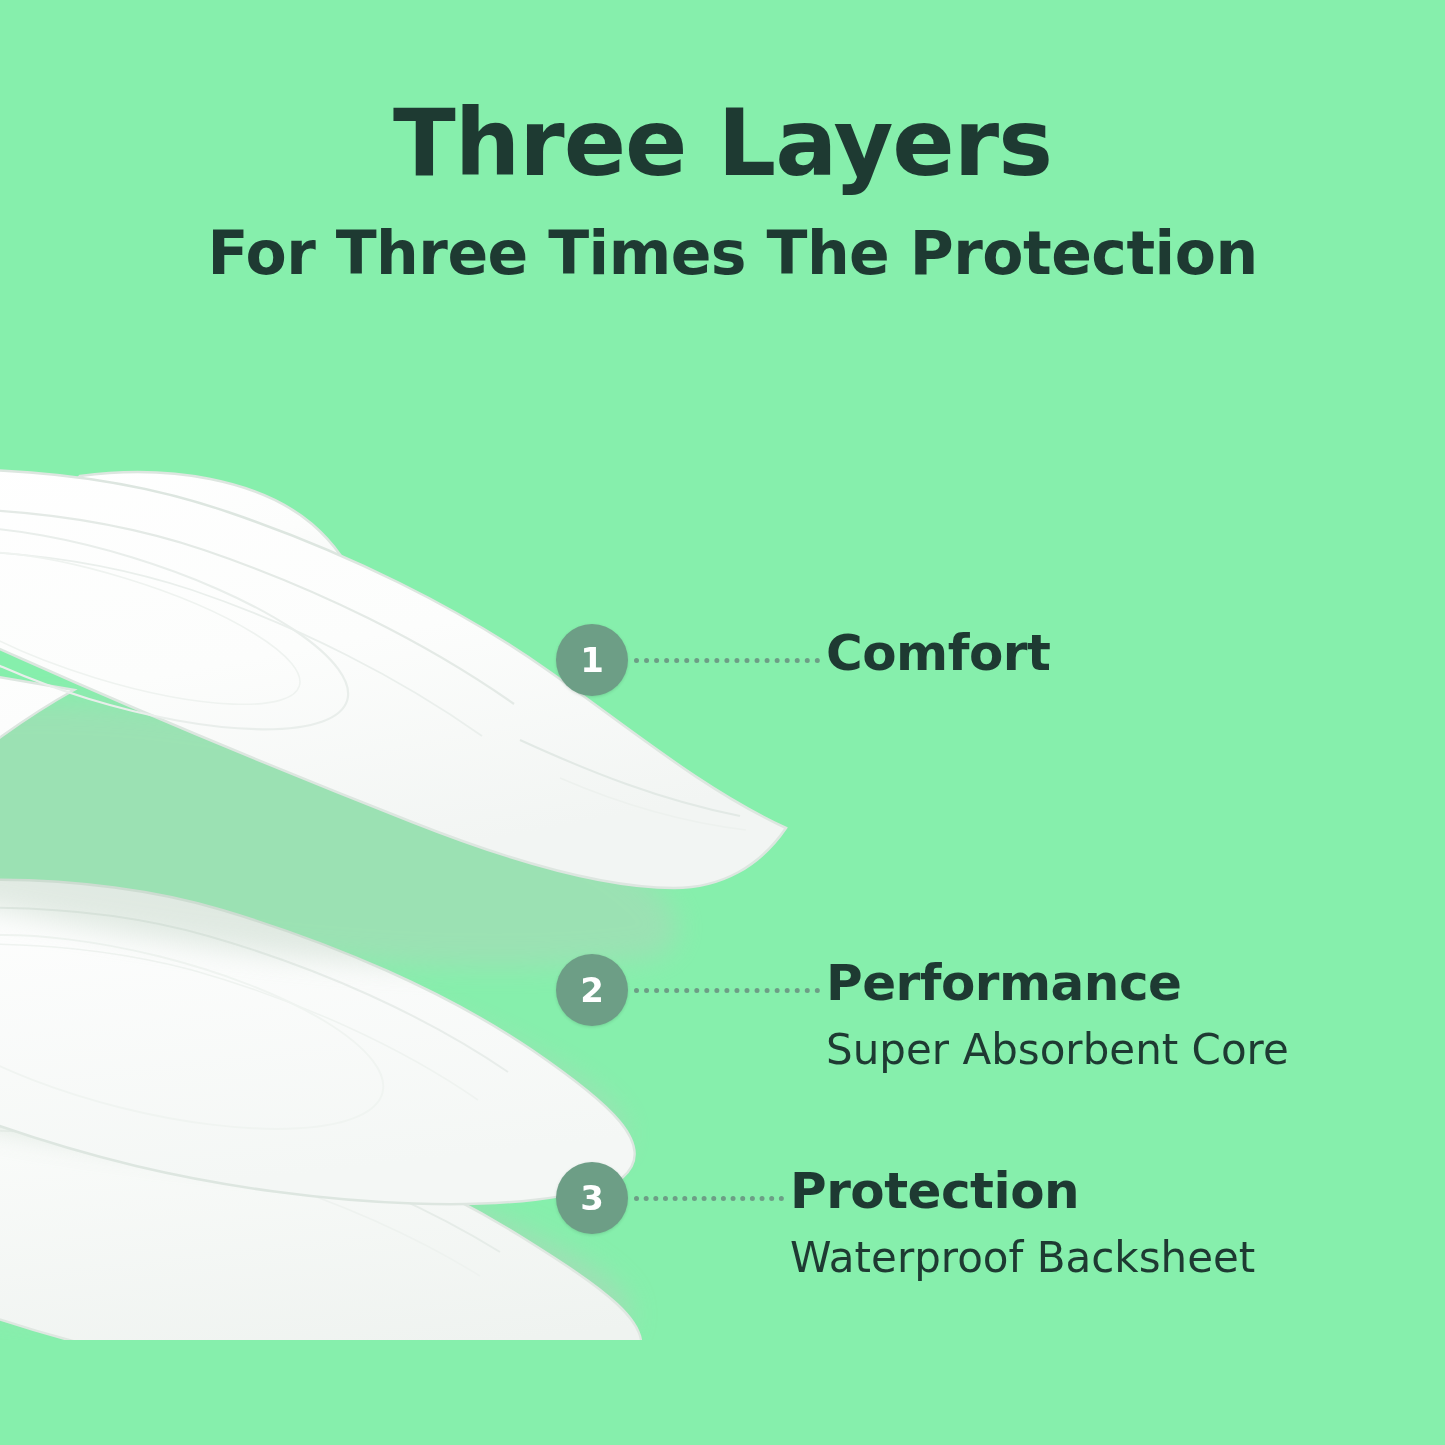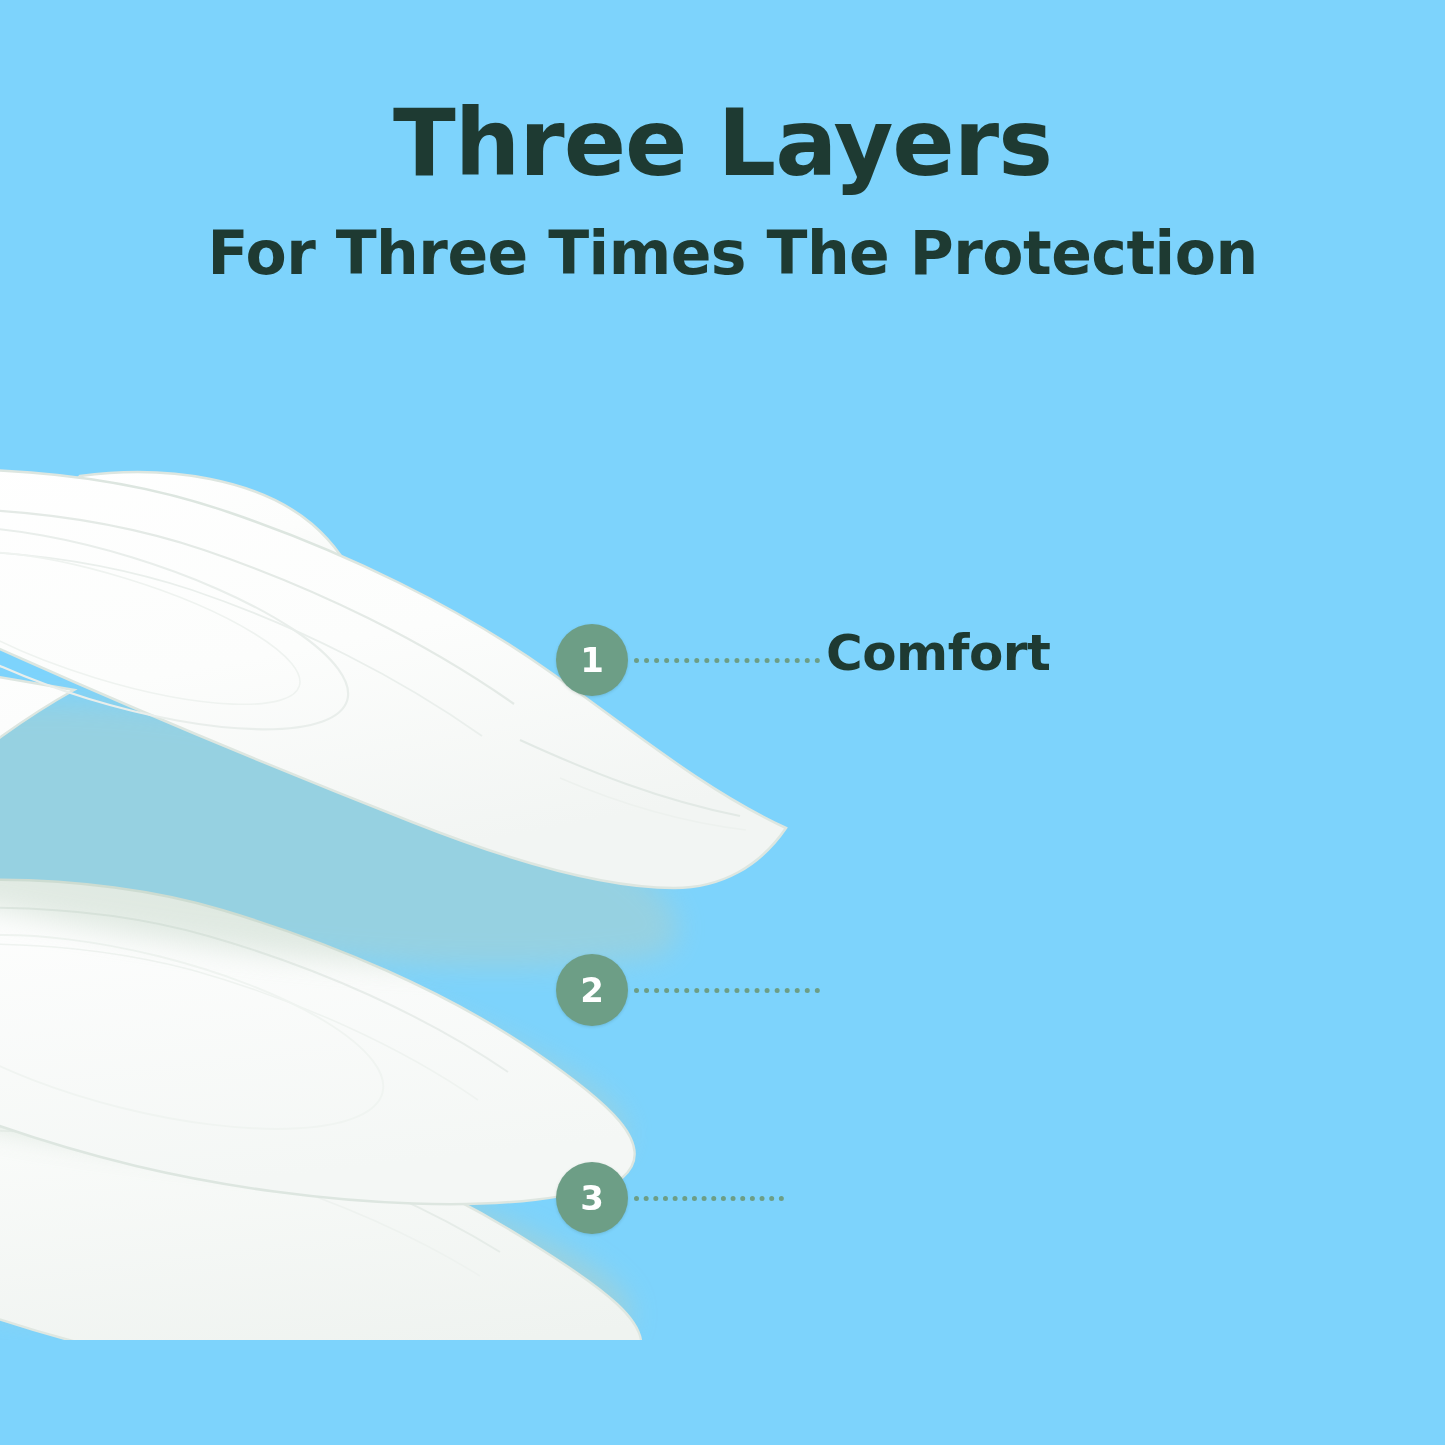--- a/index.html
+++ b/index.html
@@ -3,21 +3,21 @@
 <meta charset="utf-8">
 <style>
   html,body{margin:0;padding:0;}
   body{
     width:1445px;height:1445px;
     background:#d9ead9;
     font-family:"DejaVu Sans", sans-serif;
     overflow:hidden;
     position:relative;
   }
-  #stage{position:absolute;inset:0;background:#7dd3fc;}
+  #stage{position:absolute;inset:0;background:#86efac;}
 
   
   .heading{
     position:absolute;left:0;right:0;top:96px;
     text-align:center;
     color:#1e3a32;
     user-select:none;
   }
   .title{
     font-size:92px;
@@ -197,22 +197,30 @@
     <div class="ctext">
       <p class="chead">Comfort</p>
     </div>
   </div>
 
   <div class="callout" id="callout-2">
     <div class="badge">2</div>
     <div class="leader">
         <div class="dots"></div>
       </div>
+    <div class="ctext">
+      <p class="chead">Performance</p>
+      <p class="cbody">Super Absorbent Core</p>
+    </div>
   </div>
 
   <div class="callout" id="callout-3">
     <div class="badge">3</div>
     <div class="leader">
         <div class="dots"></div>
       </div>
+    <div class="ctext">
+      <p class="chead">Protection</p>
+      <p class="cbody">Waterproof Backsheet</p>
+    </div>
   </div>
 
 </div>
 
 </body></html>

